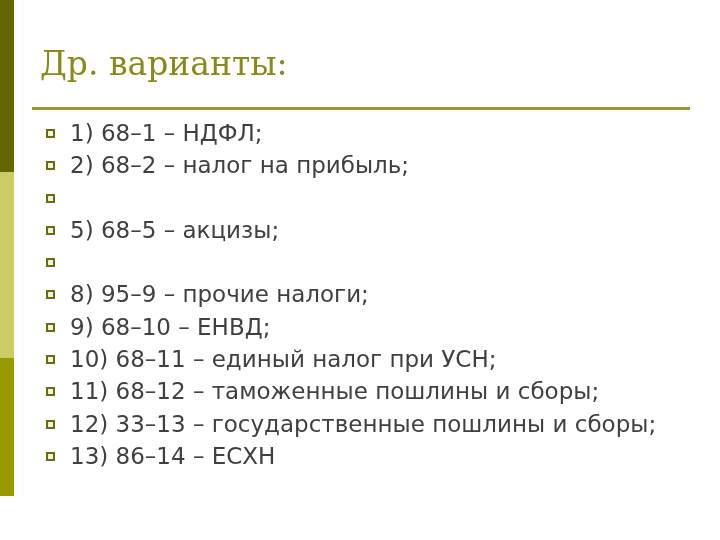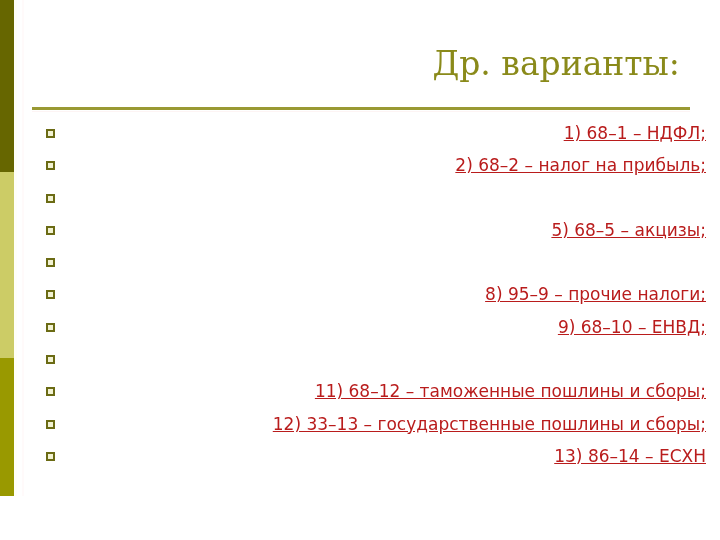--- a/index.html
+++ b/index.html
@@ -7,21 +7,20 @@
     padding: 0;
     background: #ffffff;
   }
   #slide {
     position: relative;
     width: 720px;
     height: 496px;
     background: #ffffff;
     overflow: hidden;
     font-family: "DejaVu Sans", sans-serif;
-    text-align: right;
   }
 
   
   .edge-bar {
     position: absolute;
     left: 0;
     width: 14px;
   }
   .edge-seg-top    { top: 0px;   height: 172px; background: #666600; }
   .edge-seg-middle { top: 172px; height: 186px; background: #cccc66; }
@@ -96,25 +95,24 @@
     height: 9px;
     margin-top: 9px;
     margin-right: 15px;
     box-sizing: border-box;
     border: 2px solid #6b6b14;
     background: #f2f2d2;
   }
   .bullet-text {
     flex: 1 1 auto;
     font-family: "DejaVu Sans", sans-serif;
-    font-size: 17px;
+    font-size: 23px;
     line-height: 27px;
-    color: #b91c1c;
+    color: #404040;
     white-space: nowrap;
-    text-decoration: underline;
   }
 </style>
 </head>
 <body>
 
 <div id="slide">
 
   <div class="edge-bar edge-seg-top"></div>
   <div class="edge-bar edge-seg-middle"></div>
   <div class="edge-bar edge-seg-bottom"></div>
@@ -148,20 +146,21 @@
       <div class="bullet-row">
         <span class="bullet-marker"></span>
         <span class="bullet-text">8) 95–9 – прочие налоги;</span>
       </div>
       <div class="bullet-row">
         <span class="bullet-marker"></span>
         <span class="bullet-text">9) 68–10 – ЕНВД;</span>
       </div>
       <div class="bullet-row">
         <span class="bullet-marker"></span>
+        <span class="bullet-text">10) 68–11 – единый налог при УСН;</span>
       </div>
       <div class="bullet-row">
         <span class="bullet-marker"></span>
         <span class="bullet-text">11) 68–12 – таможенные пошлины и сборы;</span>
       </div>
       <div class="bullet-row">
         <span class="bullet-marker"></span>
         <span class="bullet-text">12) 33–13 – государственные пошлины и сборы;</span>
       </div>
       <div class="bullet-row">

